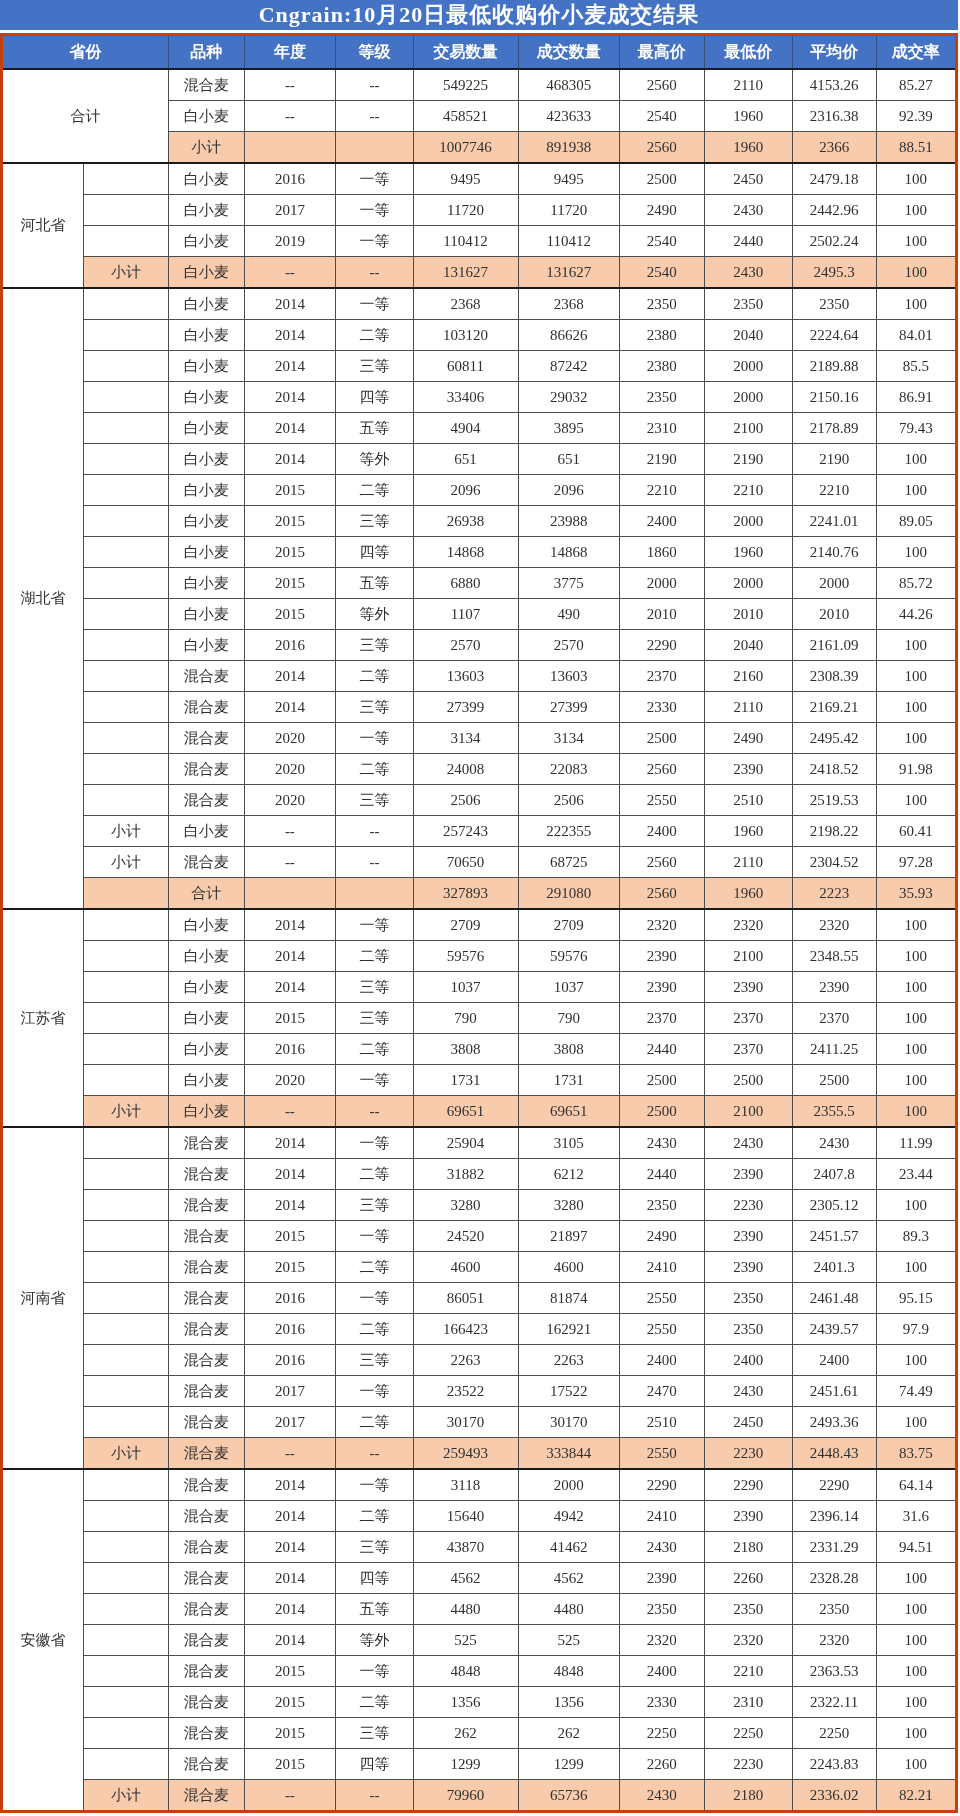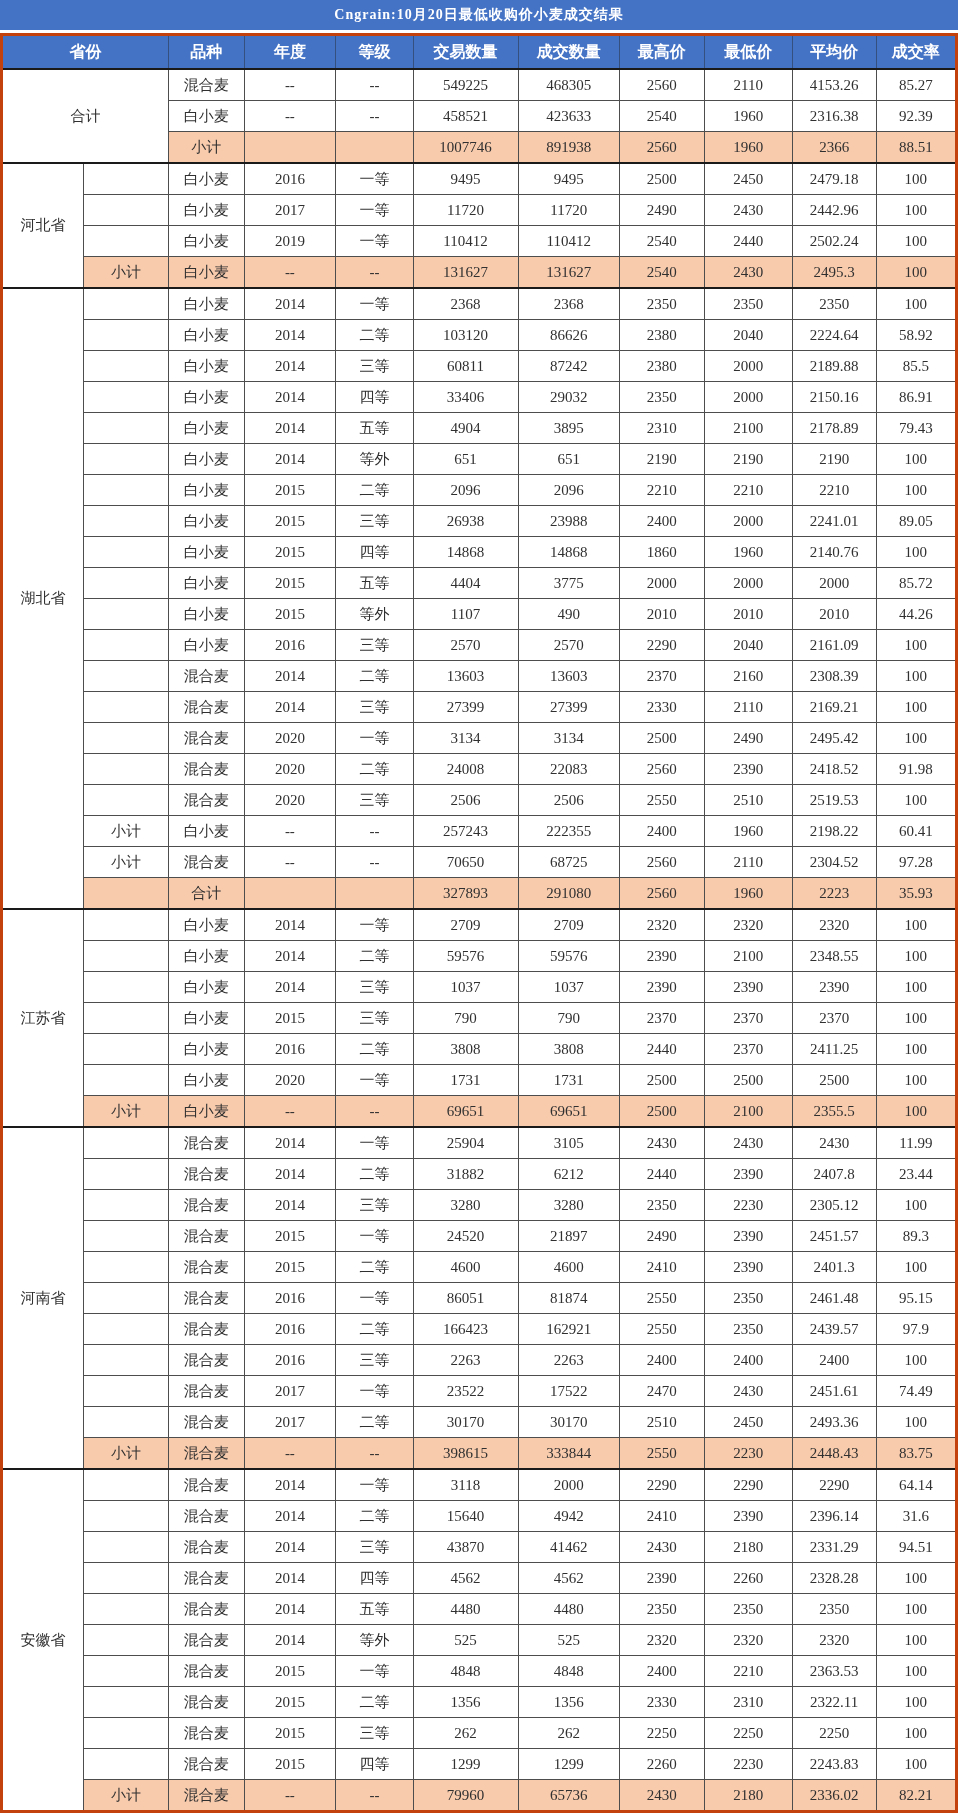--- a/index.html
+++ b/index.html
@@ -6,21 +6,21 @@
   body {
     width: 960px;
     font-family: "Liberation Serif", "DejaVu Serif", serif;
     color: #303030;
   }
   .sheet { width: 958px; }
   .title-bar {
     background: #4472C4;
     color: #ffffff;
     font-weight: bold;
-    font-size: 14px;
+    font-size: 22px;
     text-align: center;
     height: 30px;
     line-height: 30px;
     letter-spacing: 1px;
     margin-bottom: 3px;
   }
   table.results {
     width: 100%;
     border-collapse: collapse;
     table-layout: fixed;
@@ -190,21 +190,21 @@
         <tr>
           <td></td>
           <td>白小麦</td>
           <td>2014</td>
           <td>二等</td>
           <td>103120</td>
           <td>86626</td>
           <td>2380</td>
           <td>2040</td>
           <td>2224.64</td>
-          <td>58.92</td>
+          <td>84.01</td>
         </tr>
         <tr>
           <td></td>
           <td>白小麦</td>
           <td>2014</td>
           <td>三等</td>
           <td>60811</td>
           <td>87242</td>
           <td>2380</td>
           <td>2000</td>
@@ -281,21 +281,21 @@
           <td>1860</td>
           <td>1960</td>
           <td>2140.76</td>
           <td>100</td>
         </tr>
         <tr>
           <td></td>
           <td>白小麦</td>
           <td>2015</td>
           <td>五等</td>
-          <td>4404</td>
+          <td>6880</td>
           <td>3775</td>
           <td>2000</td>
           <td>2000</td>
           <td>2000</td>
           <td>85.72</td>
         </tr>
         <tr>
           <td></td>
           <td>白小麦</td>
           <td>2015</td>
@@ -623,21 +623,21 @@
           <td>2510</td>
           <td>2450</td>
           <td>2493.36</td>
           <td>100</td>
         </tr>
         <tr>
           <td class="hl">小计</td>
           <td class="hl">混合麦</td>
           <td class="hl">--</td>
           <td class="hl">--</td>
-          <td class="hl">398615</td>
+          <td class="hl">259493</td>
           <td class="hl">333844</td>
           <td class="hl">2550</td>
           <td class="hl">2230</td>
           <td class="hl">2448.43</td>
           <td class="hl">83.75</td>
         </tr>
       </tbody>
       <tbody>
         <tr>
           <td rowspan="11" class="province">安徽省</td>

